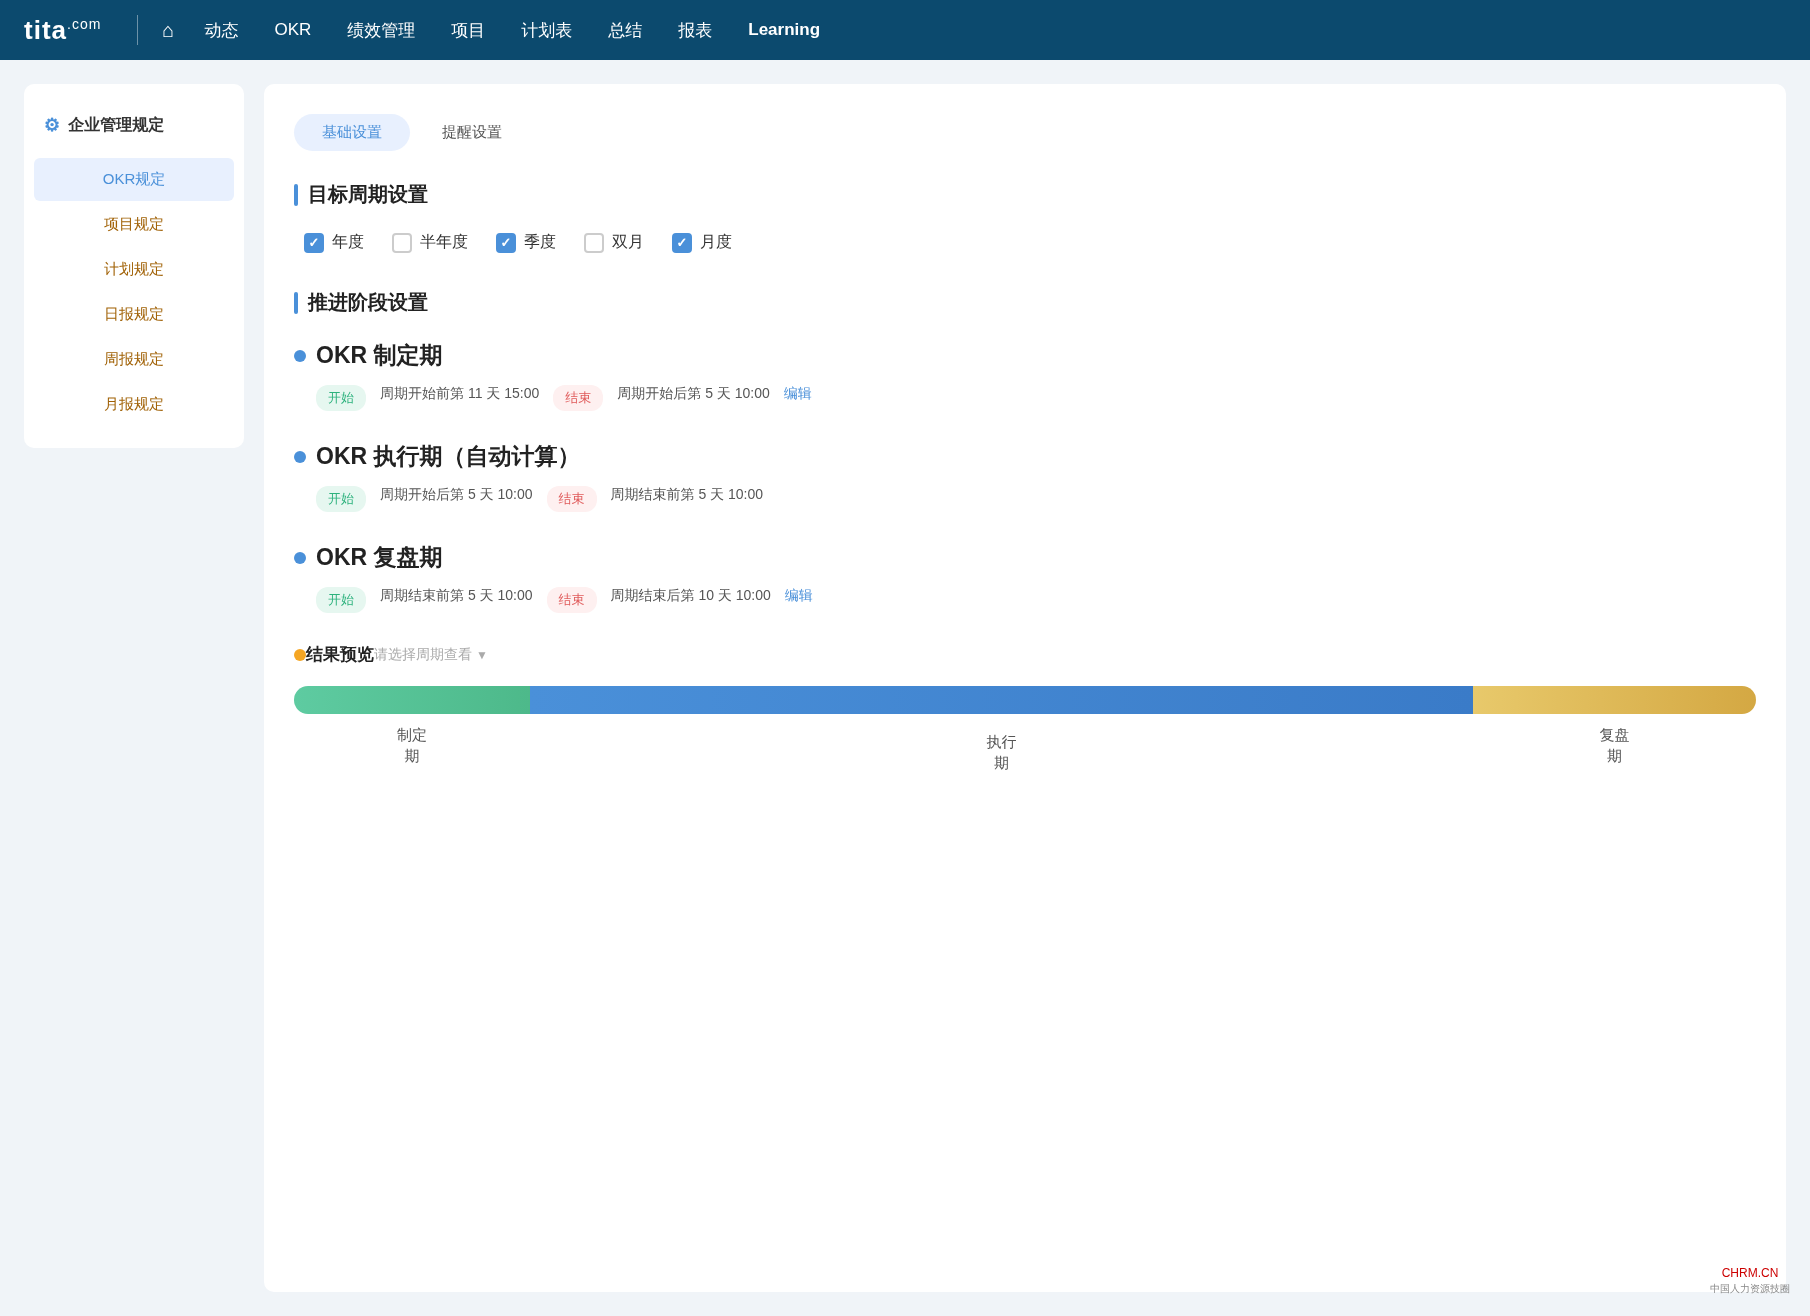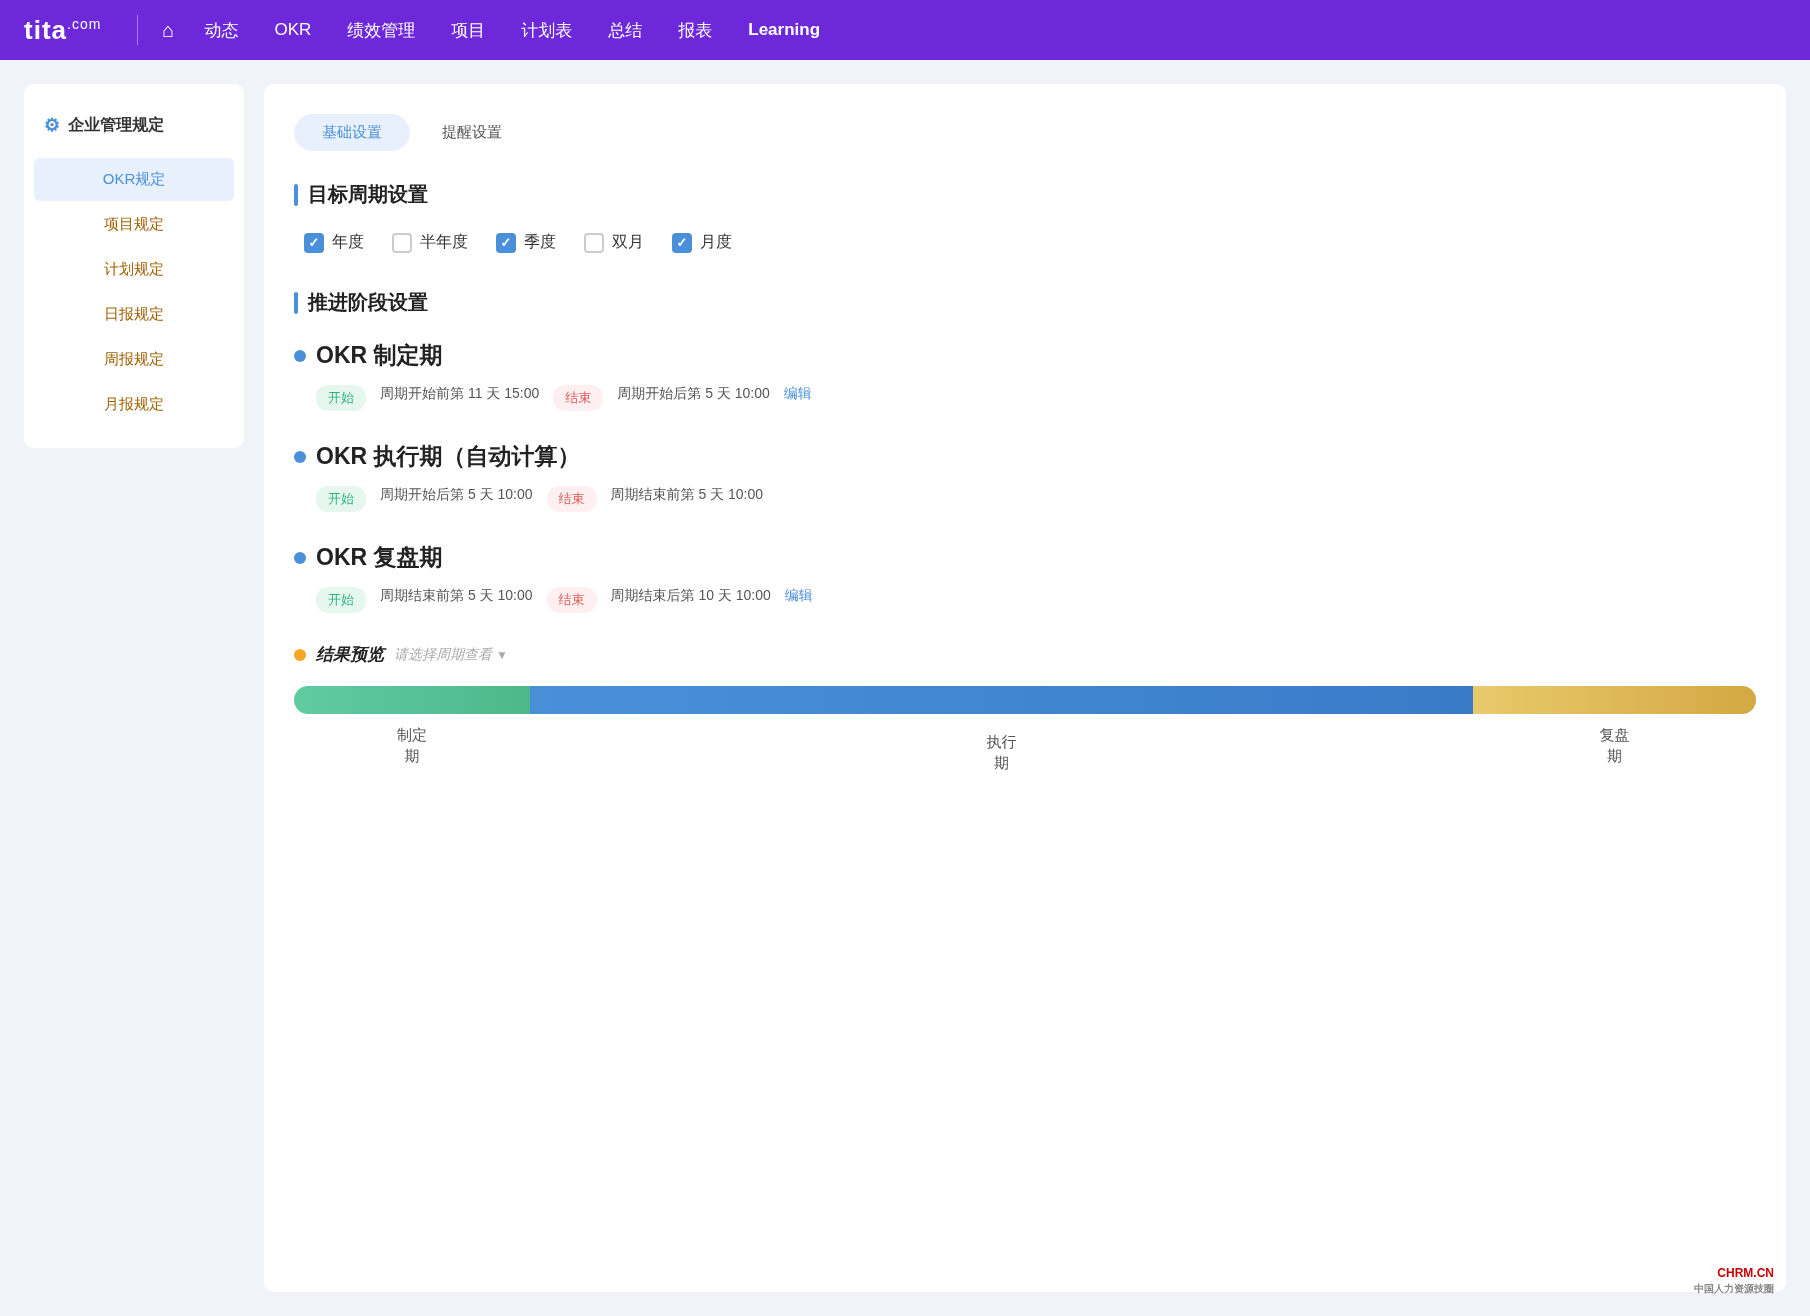--- a/index.html
+++ b/index.html
@@ -1,19 +1,19 @@
 <!DOCTYPE html>
 <html><head>
   <meta charset="utf-8">
   <style>
     * { box-sizing: border-box; margin: 0; padding: 0; }
     body { font-family: -apple-system, BlinkMacSystemFont, 'PingFang SC', 'Microsoft YaHei', sans-serif; background: #f0f4f8; min-height: 100vh; }
 
     
-    .nav { background: #6d28d9; display: flex; align-items: center; padding: 0 24px; height: 60px; }
+    .nav { background: #0c4a6e; display: flex; align-items: center; padding: 0 24px; height: 60px; }
     .nav-logo { color: white; font-size: 26px; font-weight: bold; letter-spacing: 1px; margin-right: 24px; }
     .nav-logo span { color: #fff; }
     .nav-logo .com { font-size: 14px; font-weight: normal; vertical-align: super; }
     .nav-divider { width: 1px; height: 30px; background: rgba(255,255,255,0.4); margin: 0 12px; }
     .nav-home { color: white; font-size: 20px; padding: 0 12px; cursor: pointer; }
     .nav-item { color: white; font-size: 17px; padding: 0 18px; cursor: pointer; height: 72px; display: flex; align-items: center; }
     .nav-learning { color: white; font-size: 17px; font-weight: 600; padding: 0 18px; cursor: pointer; height: 60px; display: flex; align-items: center; }
 
     
     .layout { display: flex; padding: 24px; gap: 20px; min-height: calc(100vh - 60px); }
@@ -50,40 +50,40 @@
     .phase-title { display: flex; align-items: center; gap: 10px; font-size: 23px; font-weight: 600; color: #222; margin-bottom: 14px; }
     .phase-dot { width: 12px; height: 12px; border-radius: 50%; background: #4a90d9; flex-shrink: 0; }
     .phase-row { display: flex; align-items: flex-start; gap: 14px; padding-left: 22px; flex-wrap: wrap; }
     .badge { padding: 4px 12px; border-radius: 12px; font-size: 13px; font-weight: 500; }
     .badge-green { background: #e6f7f0; color: #2db27d; }
     .badge-red { background: #fef0f0; color: #e05c5c; }
     .phase-text { font-size: 14px; color: #555; }
     .edit-link { color: #4a90d9; font-size: 14px; cursor: pointer; }
 
     
-    .result-row { display: flex; align-items: center; gap: 10px; margin-bottom: 20px; padding-left: 0; font-style: italic; }
+    .result-row { display: flex; align-items: center; margin-bottom: 20px; padding-left: 0; }
     .result-dot { width: 12px; height: 12px; border-radius: 50%; background: #f5a623; flex-shrink: 0; }
     .result-title { font-size: 17px; font-weight: 600; color: #222; }
     .result-select { display: flex; align-items: center; gap: 4px; color: #aaa; font-size: 14px; cursor: pointer; }
     .result-select .arrow { font-size: 12px; }
 
     
     .progress-container { margin-top: 10px; }
     .progress-bar-wrap { display: flex; border-radius: 20px; overflow: hidden; height: 28px; width: 100%; }
     .progress-seg-green { background: linear-gradient(to right, #5ecba1, #4db98a); flex: 1.5; }
     .progress-seg-blue { background: linear-gradient(to right, #4a90d9, #3a7bc8); flex: 6; }
     .progress-seg-yellow { background: linear-gradient(to right, #e8c96b, #d4a843); flex: 1.8; }
     .progress-labels { display: flex; margin-top: 10px; }
     .progress-label { text-align: center; font-size: 15px; color: #555; line-height: 1.4; }
     .progress-label-left { flex: 1.5; }
     .progress-label-mid { flex: 6; margin-top: 7px; }
     .progress-label-right { flex: 1.8; }
 
     
-    .watermark { position: fixed; bottom: 20px; right: 36px; font-size: 12px; color: #c00; font-weight: 700; line-height: 1.4; text-align: right; }
+    .watermark { position: fixed; bottom: 20px; right: 20px; font-size: 12px; color: #c00; font-weight: 400; line-height: 1.4; text-align: center; }
     .watermark .sub { font-size: 10px; color: #888; display: block; }
   </style>
 </head>
 <body>
 
 <nav class="nav">
   <div class="nav-logo">
     <span>tita</span><span class="com">.com</span>
   </div>
   <div class="nav-divider"></div>

